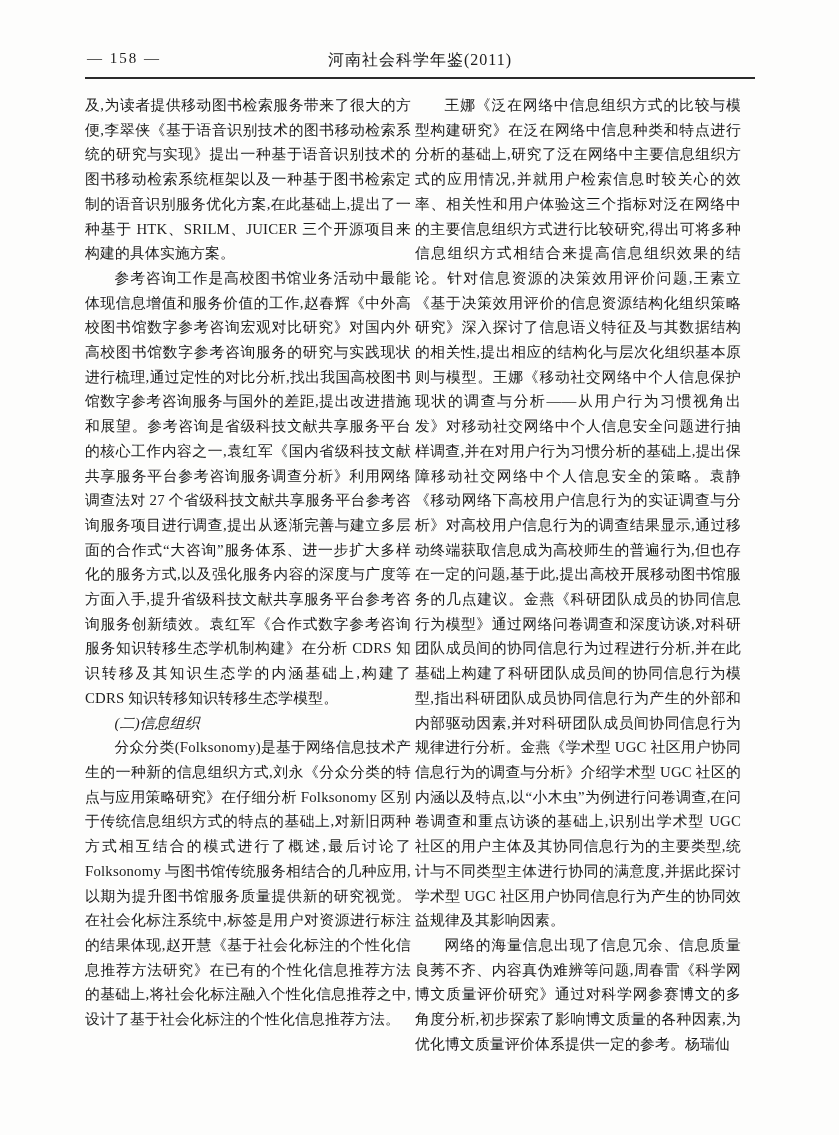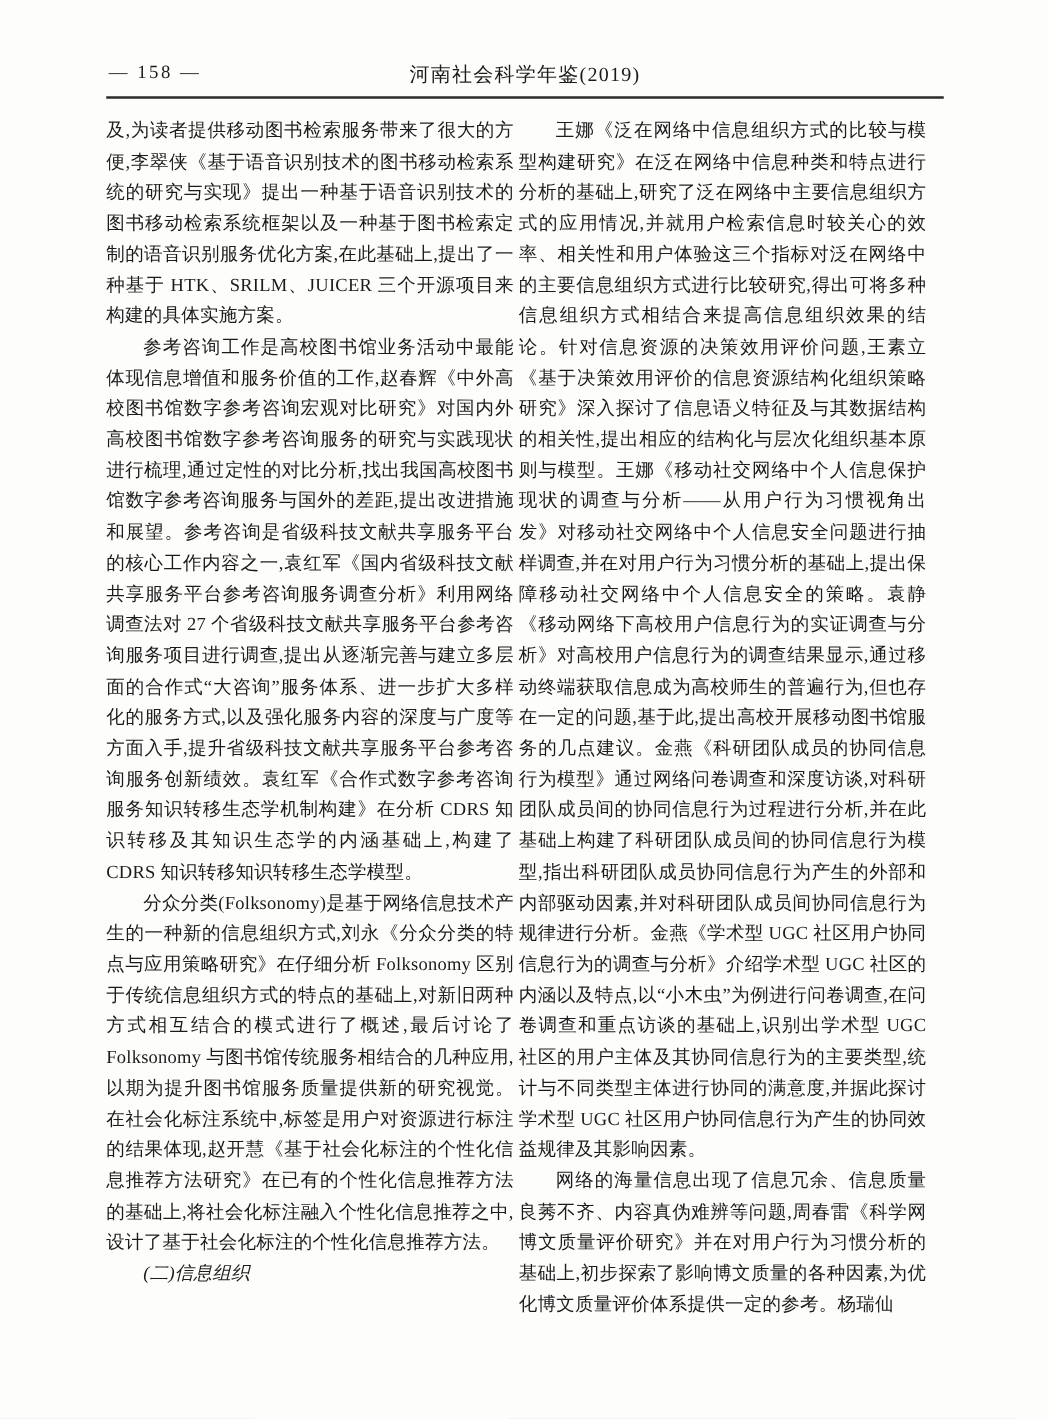--- a/index.html
+++ b/index.html
@@ -75,32 +75,32 @@
   }
 </style>
 </head>
 <body>
 
 <div class="page">
   <div class="content">
 
     <div class="header-row">
       <span class="page-num">— 158 —</span>
-      <span class="journal-title">河南社会科学年鉴(2019)</span>
+      <span class="journal-title">河南社会科学年鉴(2011)</span>
     </div>
 
     <hr class="header-rule">
 
     <div class="columns">
       <div class="col">
           <p class="para">及,为读者提供移动图书检索服务带来了很大的方便,李翠侠《基于语音识别技术的图书移动检索系统的研究与实现》提出一种基于语音识别技术的图书移动检索系统框架以及一种基于图书检索定制的语音识别服务优化方案,在此基础上,提出了一种基于 HTK、SRILM、JUICER 三个开源项目来构建的具体实施方案。</p>
           <p class="para indent">参考咨询工作是高校图书馆业务活动中最能体现信息增值和服务价值的工作,赵春辉《中外高校图书馆数字参考咨询宏观对比研究》对国内外高校图书馆数字参考咨询服务的研究与实践现状进行梳理,通过定性的对比分析,找出我国高校图书馆数字参考咨询服务与国外的差距,提出改进措施和展望。参考咨询是省级科技文献共享服务平台的核心工作内容之一,袁红军《国内省级科技文献共享服务平台参考咨询服务调查分析》利用网络调查法对 27 个省级科技文献共享服务平台参考咨询服务项目进行调查,提出从逐渐完善与建立多层面的合作式“大咨询”服务体系、进一步扩大多样化的服务方式,以及强化服务内容的深度与广度等方面入手,提升省级科技文献共享服务平台参考咨询服务创新绩效。袁红军《合作式数字参考咨询服务知识转移生态学机制构建》在分析 CDRS 知识转移及其知识生态学的内涵基础上,构建了 CDRS 知识转移知识转移生态学模型。</p>
+          <p class="para indent kaiti">(二)信息组织</p>
           <p class="para indent">分众分类(Folksonomy)是基于网络信息技术产生的一种新的信息组织方式,刘永《分众分类的特点与应用策略研究》在仔细分析 Folksonomy 区别于传统信息组织方式的特点的基础上,对新旧两种方式相互结合的模式进行了概述,最后讨论了 Folksonomy 与图书馆传统服务相结合的几种应用,以期为提升图书馆服务质量提供新的研究视觉。在社会化标注系统中,标签是用户对资源进行标注的结果体现,赵开慧《基于社会化标注的个性化信息推荐方法研究》在已有的个性化信息推荐方法的基础上,将社会化标注融入个性化信息推荐之中,设计了基于社会化标注的个性化信息推荐方法。</p>
-          <p class="para indent kaiti">(二)信息组织</p>
         </div>
       <div class="col">
           <p class="para indent">王娜《泛在网络中信息组织方式的比较与模型构建研究》在泛在网络中信息种类和特点进行分析的基础上,研究了泛在网络中主要信息组织方式的应用情况,并就用户检索信息时较关心的效率、相关性和用户体验这三个指标对泛在网络中的主要信息组织方式进行比较研究,得出可将多种信息组织方式相结合来提高信息组织效果的结论。针对信息资源的决策效用评价问题,王素立《基于决策效用评价的信息资源结构化组织策略研究》深入探讨了信息语义特征及与其数据结构的相关性,提出相应的结构化与层次化组织基本原则与模型。王娜《移动社交网络中个人信息保护现状的调查与分析——从用户行为习惯视角出发》对移动社交网络中个人信息安全问题进行抽样调查,并在对用户行为习惯分析的基础上,提出保障移动社交网络中个人信息安全的策略。袁静《移动网络下高校用户信息行为的实证调查与分析》对高校用户信息行为的调查结果显示,通过移动终端获取信息成为高校师生的普遍行为,但也存在一定的问题,基于此,提出高校开展移动图书馆服务的几点建议。金燕《科研团队成员的协同信息行为模型》通过网络问卷调查和深度访谈,对科研团队成员间的协同信息行为过程进行分析,并在此基础上构建了科研团队成员间的协同信息行为模型,指出科研团队成员协同信息行为产生的外部和内部驱动因素,并对科研团队成员间协同信息行为规律进行分析。金燕《学术型 UGC 社区用户协同信息行为的调查与分析》介绍学术型 UGC 社区的内涵以及特点,以“小木虫”为例进行问卷调查,在问卷调查和重点访谈的基础上,识别出学术型 UGC 社区的用户主体及其协同信息行为的主要类型,统计与不同类型主体进行协同的满意度,并据此探讨学术型 UGC 社区用户协同信息行为产生的协同效益规律及其影响因素。</p>
-          <p class="para indent">网络的海量信息出现了信息冗余、信息质量良莠不齐、内容真伪难辨等问题,周春雷《科学网博文质量评价研究》并在对用户行为习惯分析的基础上,初步探索了影响博文质量的各种因素,为优化博文质量评价体系提供一定的参考。杨瑞仙</p>
+          <p class="para indent">网络的海量信息出现了信息冗余、信息质量良莠不齐、内容真伪难辨等问题,周春雷《科学网博文质量评价研究》通过对科学网参赛博文的多角度分析,初步探索了影响博文质量的各种因素,为优化博文质量评价体系提供一定的参考。杨瑞仙</p>
         </div>
     </div>
 
   </div>
 </div>
 
 </body></html>

